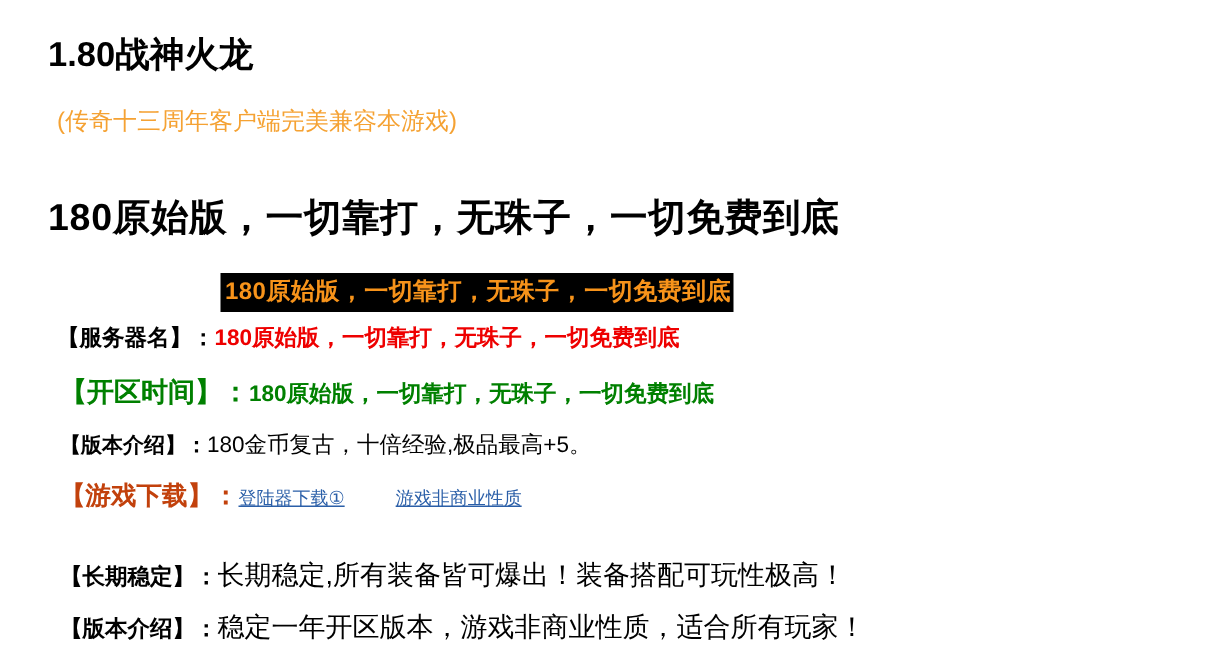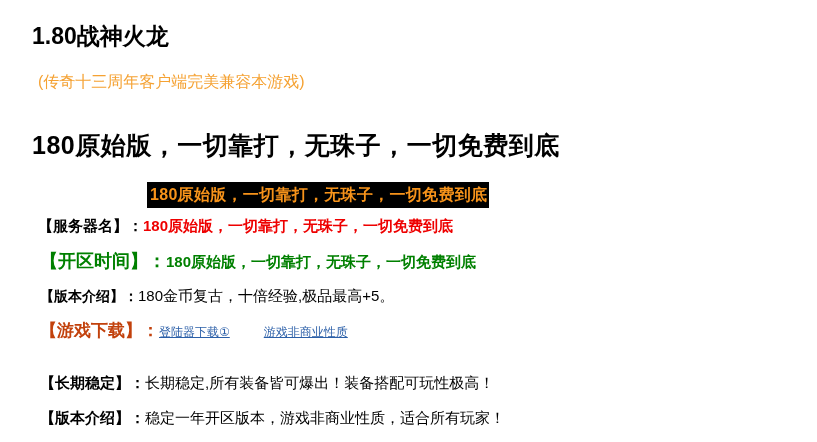--- a/index.html
+++ b/index.html
@@ -124,21 +124,21 @@
   .row-opentime .val { color: #008000; font-weight: bold; font-size: 15px; }
 
   .row-version .lbl { color: #000000; font-weight: bold; font-size: 14px; }
   .row-version .val { color: #000000; font-weight: normal; font-size: 15px; }
 
   .row-download .lbl { color: #c2410c; font-weight: bold; font-size: 17px; }
 
   .row-difficulty .lbl,
   .row-remark .lbl { color: #000000; font-weight: bold; font-size: 15px; }
   .row-difficulty .val,
-  .row-remark .val { color: #000000; font-weight: normal; font-size: 15px; }
+  .row-remark .val { color: #000000; font-weight: normal; font-size: 18px; }
 
   .dl-link {
     color: #2b5fa8;
     font-size: 12px;
     cursor: pointer;
   }
   .dl-gap { display: inline-block; width: 34px; }
 </style>
 </head>
 <body>

